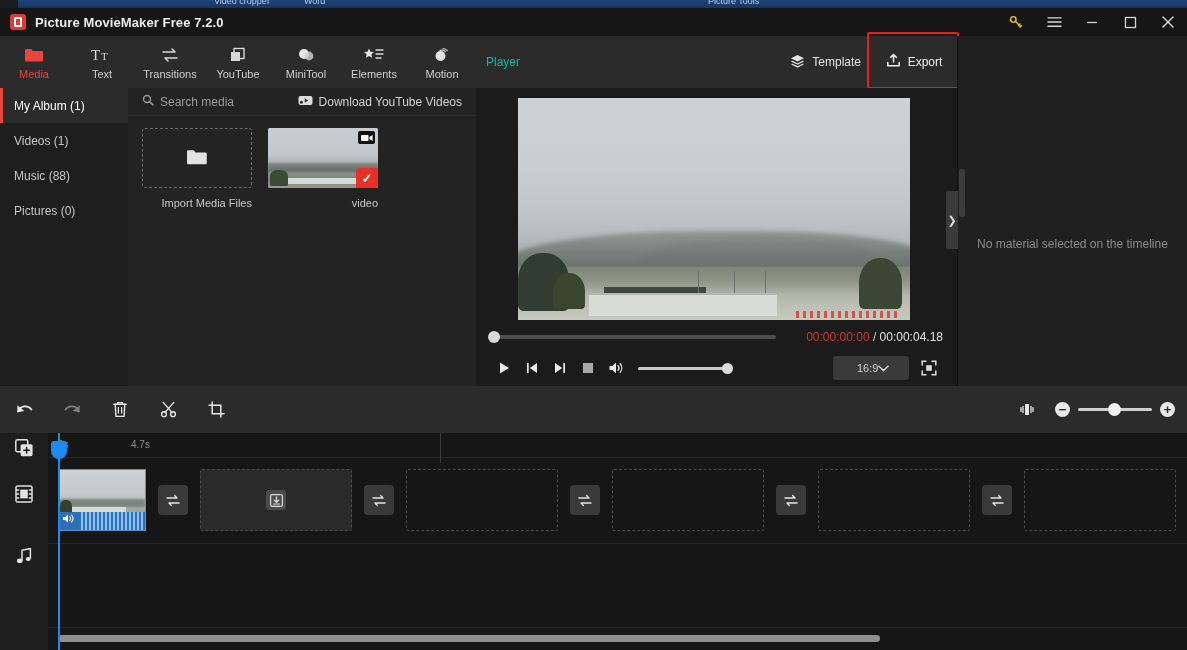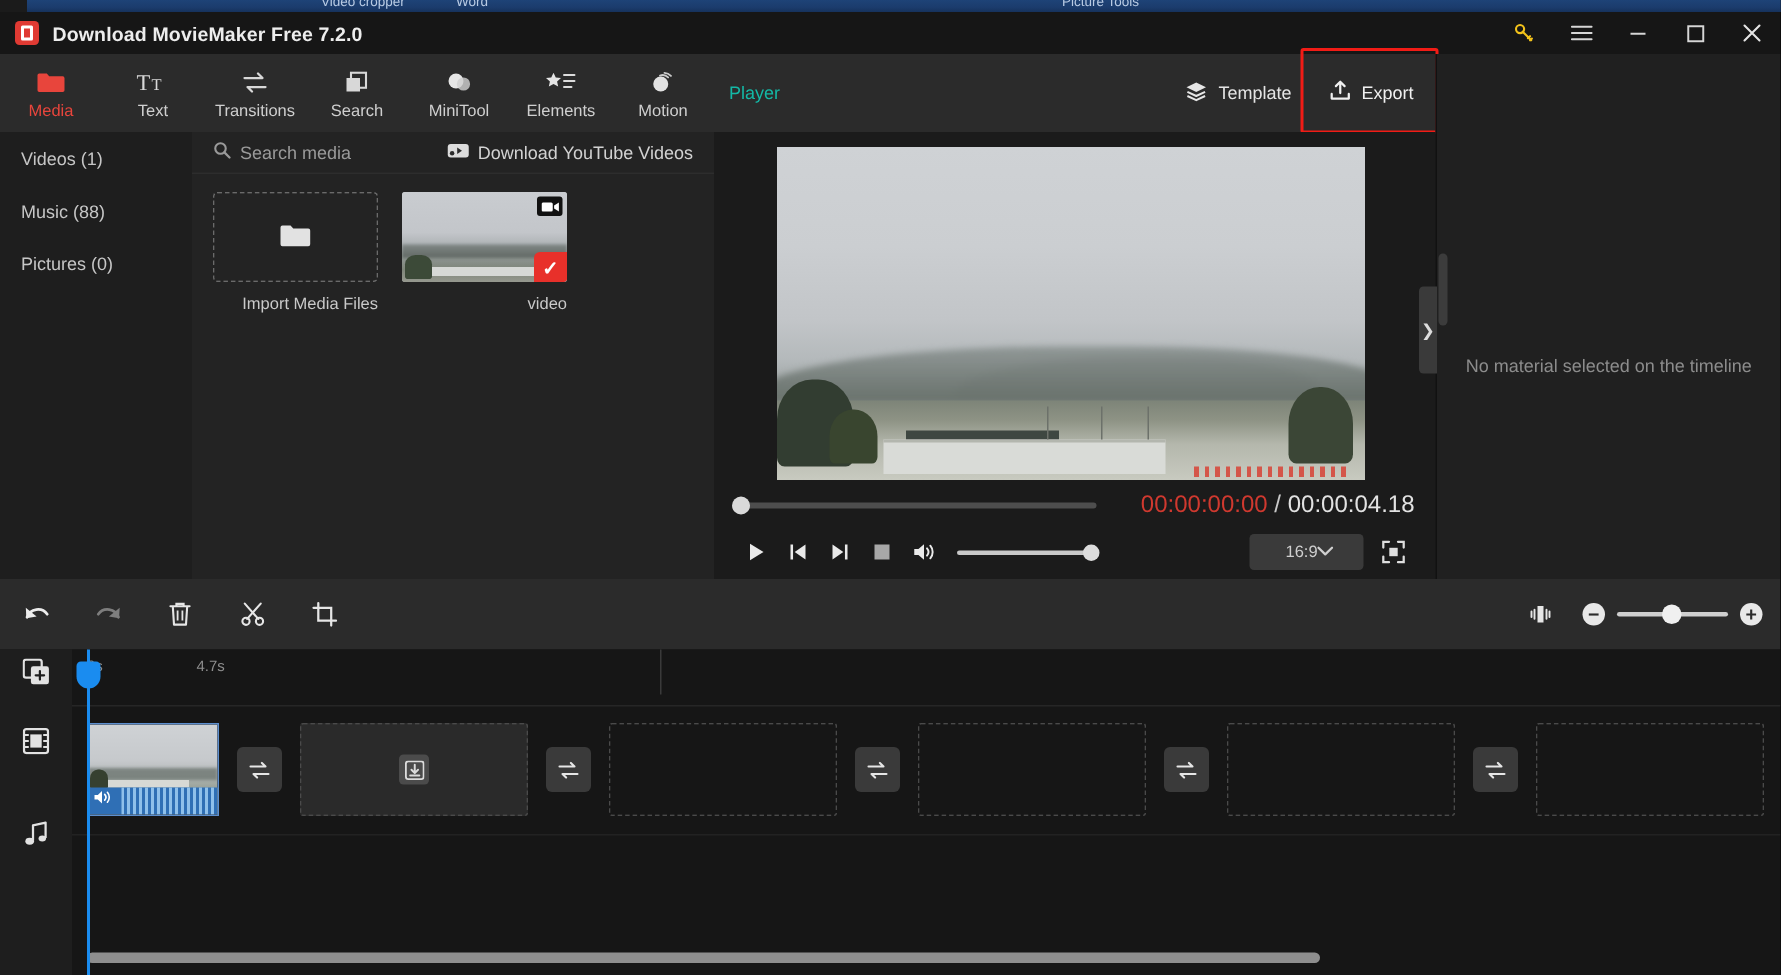--- a/index.html
+++ b/index.html
@@ -120,21 +120,21 @@
   .vtreeR { position:absolute; right:2%; bottom:5%; width:11%; height:23%;
        background:#3b4636; border-radius:48% 48% 12% 12%; }
   .vpole { position:absolute; bottom:12%; width:1px; height:10%; background:#6c716a; }
   .vcones { position:absolute; right:3%; bottom:1%; width:26%; height:3%;
        background:repeating-linear-gradient(to right,#d4564a 0 3px,transparent 3px 7px); }
 
   .seekrow { height:26px; display:flex; align-items:center; padding:0 14px; }
   .seekbar { position:relative; flex:1; height:4px; background:#4e4e4e; border-radius:2px; }
   .seekbar .knob { position:absolute; left:-2px; top:-4px; width:12px; height:12px;
               border-radius:50%; background:#d9d9d9; }
-  .time { margin-left:30px; font-size:16px; white-space:nowrap; }
+  .time { margin-left:30px; font-size:12px; white-space:nowrap; }
   .time .cur { color:#d0392f; }
   .time .sep { color:#c9c9c9; }
   .time .tot { color:#e2e2e2; }
 
   .ctrlrow { height:36px; display:flex; align-items:center; padding:0 14px; }
   .cbtn { width:28px; height:28px; display:flex; align-items:center; justify-content:center;
           color:#e3e3e3; }
   .volbar { position:relative; width:90px; height:3px; background:#c9c9c9; border-radius:2px;
           margin-left:8px; }
   .volbar .vknob { position:absolute; right:-5px; top:-4px; width:11px; height:11px;
@@ -170,21 +170,21 @@
   .circ { width:15px; height:15px; border-radius:50%; background:#e8e8e8; color:#2b2b2b;
           display:flex; align-items:center; justify-content:center; font-size:13px;
           font-weight:bold; line-height:1; }
 
   
   .timeline { position:absolute; left:0; top:433px; width:1187px; height:217px; background:#161616; }
   .tl-gutter { position:absolute; left:0; top:0; width:48px; height:217px; background:#1e1e1e; }
   .gut-btn { height:62px; display:flex; align-items:center; justify-content:center; color:#e2e2e2; }
   .gut-btn:first-child { height:30px; }
   .tl-body { position:absolute; left:48px; top:0; right:0; height:217px; }
-  .ruler { position:relative; height:38px; background:#161616; border-bottom:1px solid #262626; }
+  .ruler { position:relative; height:25px; background:#161616; border-bottom:1px solid #262626; }
   .ruler .tick { position:absolute; top:6px; font-size:10px; color:#8e8e8e; }
   .ruler .mark { position:absolute; top:0; width:1px; height:30px; background:#3a3a3a; }
   .track { position:relative; height:86px; border-bottom:1px solid #222; }
   .track.audio { height:84px; }
   .tl-clip { position:absolute; left:10px; top:11px; width:88px; height:62px; overflow:hidden;
           border:1px solid #5c8fd0; }
   .tl-clip .tsky { position:absolute; inset:0;
           background:linear-gradient(to bottom,#cfd2d5 0%,#c6c9cc 40%,#b0b5b4 58%,#97a096 72%,#8d9488 100%); }
   .tl-clip .tmtn { position:absolute; left:0; bottom:38%; width:100%; height:14%;
           background:rgba(110,119,114,.8); filter:blur(1px); }
@@ -218,21 +218,21 @@
 
   <div class="bg-window">
     <div class="ribbon"></div>
     <div class="lbl" style="left:196px">Video cropper</div>
     <div class="lbl" style="left:286px">Word</div>
     <div class="lbl" style="left:690px">Picture Tools</div>
   </div>
 
   <div class="titlebar">
     <div class="title-logo"></div>
-    <div class="title-text">Download MovieMaker Free 7.2.0</div>
+    <div class="title-text">Picture MovieMaker Free 7.2.0</div>
     <div class="title-ctrls">
       <div class="tctl key">
         <svg width="14" height="14" viewBox="0 0 16 16">
             <circle cx="5" cy="5" r="3.1" fill="none" stroke="#f2c21b" stroke-width="1.6"></circle>
             <path d="M7 7 L13.5 13.5 M11 12 l1.6 -1.6 M12.6 13.6 l1.4 -1.4" stroke="#f2c21b" stroke-width="1.6" fill="none" stroke-linecap="round"></path>
           </svg>
       </div>
       <div class="tctl">
         <svg width="15" height="12" viewBox="0 0 16 12">
             <path d="M1 1.5h14M1 6h14M1 10.5h14" stroke="#d6d6d6" stroke-width="1.4" stroke-linecap="round"></path>
@@ -284,21 +284,21 @@
       </span>
       <span class="tl">Transitions</span>
     </div>
     <div class="tab">
       <span class="ti">
         <svg width="20" height="16" viewBox="0 0 20 16">
             <rect x="6" y="1.5" width="10" height="10" fill="none" stroke="#d8d8d8" stroke-width="1.4"></rect>
             <rect x="3" y="5" width="9" height="9" fill="#d8d8d8"></rect>
           </svg>
       </span>
-      <span class="tl">Search</span>
+      <span class="tl">YouTube</span>
     </div>
     <div class="tab">
       <span class="ti">
         <svg width="20" height="16" viewBox="0 0 20 16">
             <circle cx="8" cy="7" r="5" fill="#e6e6e6"></circle>
             <circle cx="13" cy="9" r="4.4" fill="#cfcfcf" opacity=".82"></circle>
           </svg>
       </span>
       <span class="tl">MiniTool</span>
     </div>
@@ -317,20 +317,23 @@
             <circle cx="8.5" cy="9" r="5" fill="#e2e2e2"></circle>
             <path d="M8 3.4a5.3 5.3 0 0 1 5.4 1.2M11 1.6a7 7 0 0 1 4.3 2" fill="none" stroke="#cacaca" stroke-width="1.3" stroke-linecap="round"></path>
           </svg>
       </span>
       <span class="tl">Motion</span>
     </div>
   </div>
 
   <div class="media-panel">
     <div class="albumlist">
+      <div class="album-item active">
+        <span>My Album (1)</span>
+      </div>
       <div class="album-item">
         <span>Videos (1)</span>
       </div>
       <div class="album-item">
         <span>Music (88)</span>
       </div>
       <div class="album-item">
         <span>Pictures (0)</span>
       </div>
     </div>

